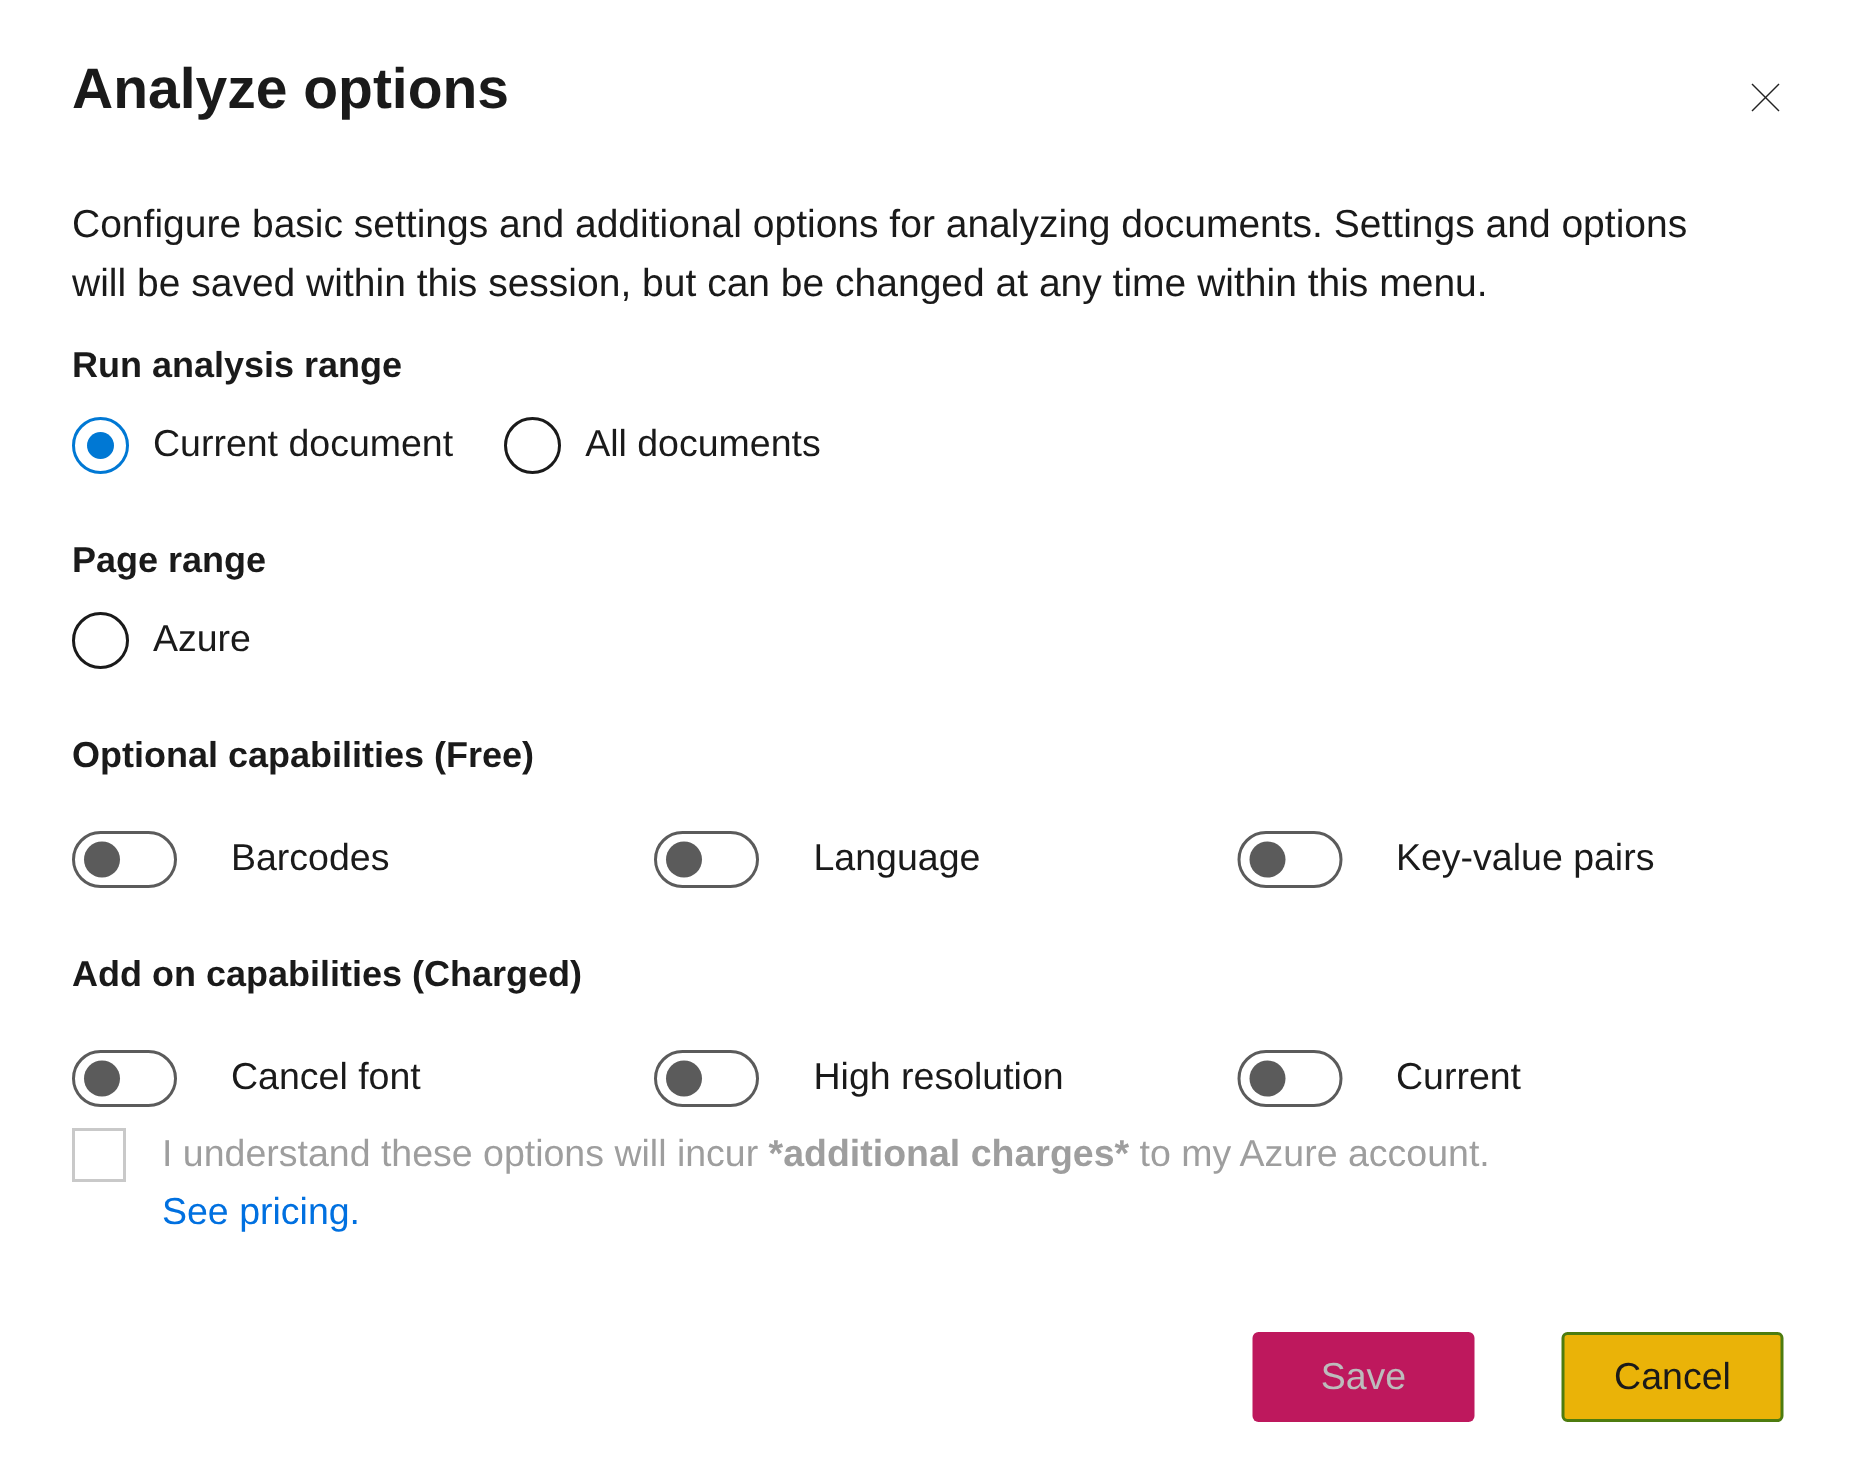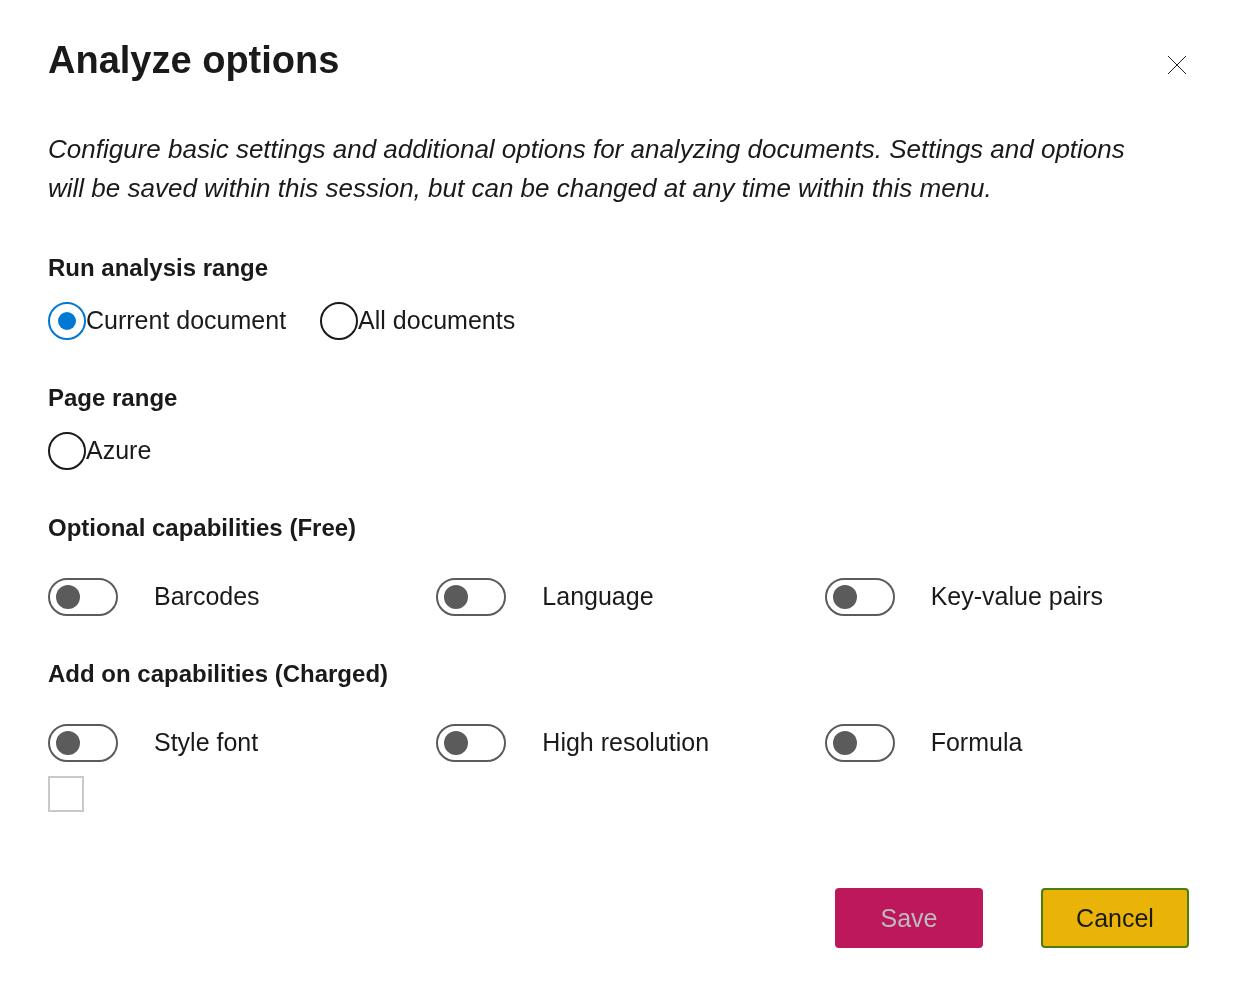--- a/index.html
+++ b/index.html
@@ -26,25 +26,25 @@
   .title{font-size:38px;font-weight:700;line-height:1.1;margin:0 0 48px 0;}
   .close-btn{
     width:40px;height:40px;
     border:none;background:transparent;cursor:pointer;
     display:flex;align-items:center;justify-content:center;
     position:relative;top:6px;
   }
   .close-btn svg{width:24px;height:24px;stroke:#222;stroke-width:1;}
   .description{
     font-size:26px;line-height:1.5;font-weight:400;color:#1a1a1a;
-    margin-bottom:46px;max-width:1100px;font-style:italic;
+    margin-bottom:22px;max-width:1100px;
   }
   .section-label{font-size:24px;font-weight:600;margin-bottom:20px;}
   .radio-row{display:flex;gap:34px;margin-bottom:44px;}
-  .radio-item{display:flex;align-items:center;}
+  .radio-item{display:flex;align-items:center;gap:16px;}
   .radio{
     width:38px;height:38px;border-radius:50%;
     border:2px solid var(--border);
     display:inline-flex;align-items:center;justify-content:center;
     box-sizing:border-box;background:#fff;cursor:pointer;
   }
   .radio.checked{border-color:var(--blue);}
   .radio .dot{width:18px;height:18px;border-radius:50%;background:var(--blue);display:none;}
   .radio.checked .dot{display:block;}
   .radio-label{font-size:25px;font-weight:400;}
@@ -149,36 +149,40 @@
     <span class="toggle-label">Key-value pairs</span>
   </div>
 </div>
 
 <div class="section-label">Add on capabilities (Charged)</div>
 <div class="toggle-grid" style="margin-bottom:28px;">
   <div class="toggle-col">
     <span class="toggle">
         <span class="knob"></span>
       </span>
-    <span class="toggle-label">Style font</span>
+    <span class="toggle-label">Cancel font</span>
   </div>
   <div class="toggle-col">
     <span class="toggle">
         <span class="knob"></span>
       </span>
     <span class="toggle-label">High resolution</span>
   </div>
   <div class="toggle-col">
     <span class="toggle">
         <span class="knob"></span>
       </span>
-    <span class="toggle-label">Formula</span>
+    <span class="toggle-label">Current</span>
   </div>
 </div>
 
 <div class="consent">
   <span class="checkbox"></span>
+  <span class="consent-text">
+    <span>I understand these options will incur </span><span class="bold">*additional charges*</span><span> to my Azure account. </span><br>
+    <span class="link">See pricing.</span>
+  </span>
 </div>
 
 <div class="footer">
   <button class="btn btn-save">Save</button>
   <button class="btn btn-cancel">Cancel</button>
 </div>
 
 </body></html>

